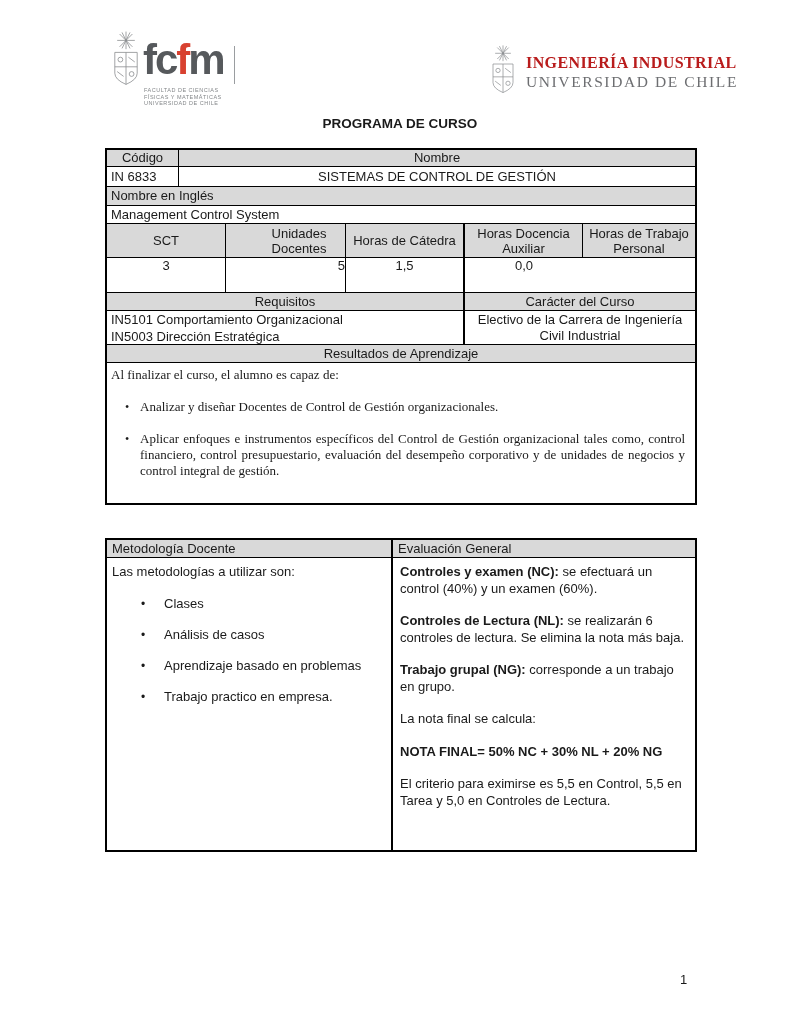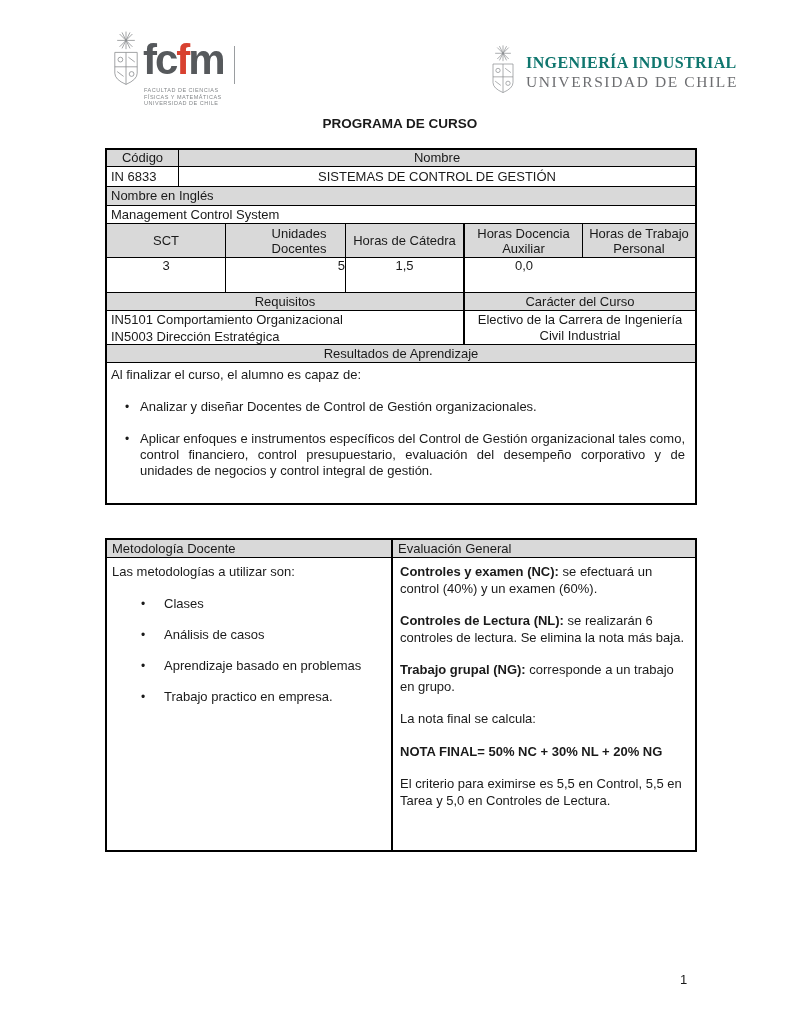--- a/index.html
+++ b/index.html
@@ -12,21 +12,21 @@
   
   .fcfm-logo { position:absolute; left:110px; top:28px; }
   .fcfm-crest { position:absolute; left:0; top:2px; }
   .fcfm-wordmark { position:absolute; left:33px; top:12px; font-weight:bold; font-size:42px; line-height:40px; letter-spacing:-2px; color:#56595c; }
   .fcfm-wordmark .red-f { color:#d84130; }
   .fcfm-rule { position:absolute; left:124px; top:18px; width:1px; height:38px; background:#9a9da0; }
   .fcfm-caption { position:absolute; left:34px; top:59px; font-size:5.5px; line-height:6.6px; letter-spacing:0.5px; color:#84878a; white-space:nowrap; }
   .dii-logo { position:absolute; left:485px; top:44px; }
   .dii-crest { position:absolute; left:0; top:0; }
   .dii-text { position:absolute; left:41px; top:9px; font-family:"Liberation Serif", serif; white-space:nowrap; }
-  .dii-line1 { font-size:16px; font-weight:bold; letter-spacing:0.4px; color:#0f766e; line-height:19px; }
+  .dii-line1 { font-size:16px; font-weight:bold; letter-spacing:0.4px; color:#b91c1c; line-height:19px; }
   .dii-line2 { font-size:15.5px; letter-spacing:1.6px; color:#6d6e71; line-height:19px; }
   
   .doc-title { position:absolute; left:0; top:116px; width:100%; text-align:center; font-size:13.5px; font-weight:bold; }
   
   .tbl { position:absolute; left:105px; width:592px; border:2px solid #000; background:#fff; }
   .tbl1 { top:148px; height:357px; }
   .tbl2 { top:538px; height:314px; }
   .row { display:flex; border-bottom:1px solid #000; font-size:13px; line-height:16px; }
   .row:last-child { border-bottom:none; }
   .hdr { background:#d9d9d9; }
@@ -36,21 +36,21 @@
   .ctr { justify-content:center; text-align:center; }
   .lft { padding-left:4px; }
   .top { align-items:flex-start; }
   .w72 { width:72px; } .w119 { width:119px; } .w120 { width:120px;justify-content:flex-end; } .w118 { width:118px;justify-content:center; }
   .w358 { width:358px; } .w286 { width:286px; }
   .fx { flex:1;align-items:center; }
   .wrap-narrow { display:inline-block; max-width:92px; }
   
   .r1 { height:17px; } .r2 { height:20px; } .r3 { height:19px; } .r4 { height:18px; }
   .r5 { height:34px; line-height:15px; } .r6 { height:35px; } .r7 { height:18px; }
-  .r8 { height:34px; } .r9 { height:18px; } .r10 { height:173px; }
+  .r8 { height:34px; } .r9 { height:18px; } .r10 { height:173px;font-family:Liberation Serif, serif; }
   .req-lines { padding-left:4px; line-height:17px; }
   .car-lines { width:100%; text-align:center; line-height:16px; padding-top:1px; }
   
   .res-body { display:block; padding:4px 6px 0 4px; }
   .res-intro { margin-bottom:16px; }
   .bullet-row { display:flex; margin-bottom:16px; }
   .bullet-row:last-child { margin-bottom:0; }
   .b-dot { width:15px; margin-left:14px; flex:none; font-size:12px; }
   .b-txt { flex:1; padding-right:4px; }
   .just { text-align:justify; }

